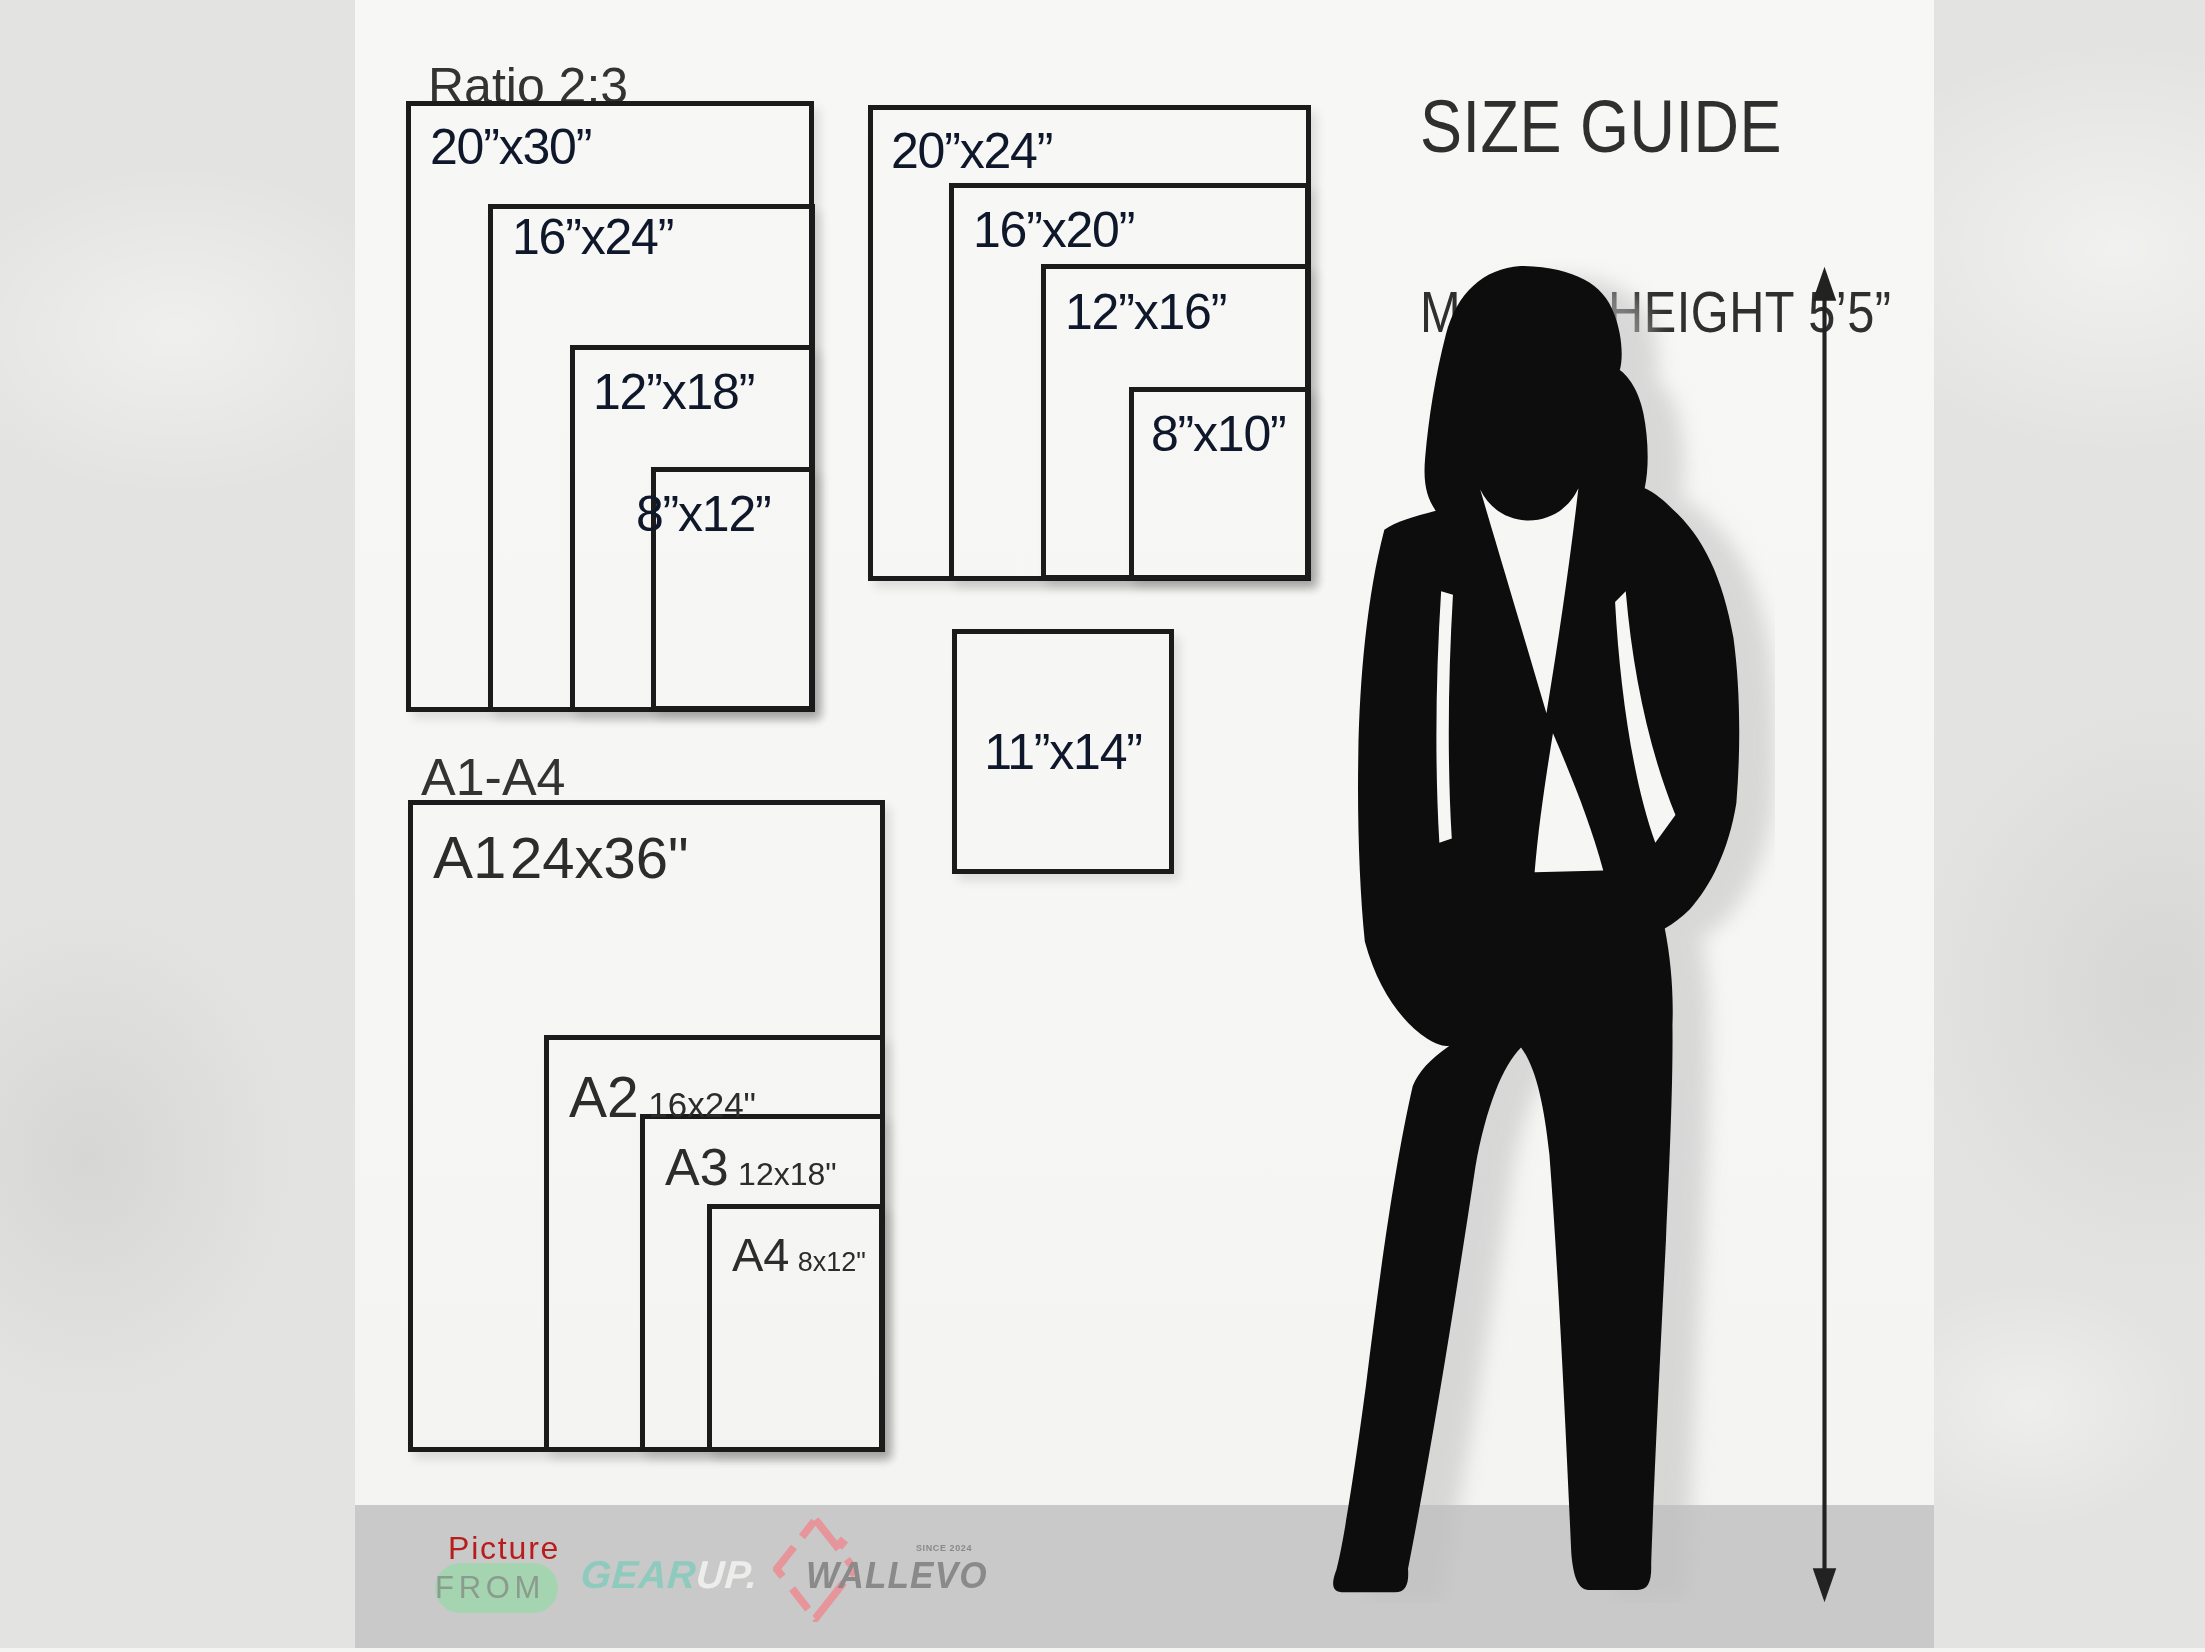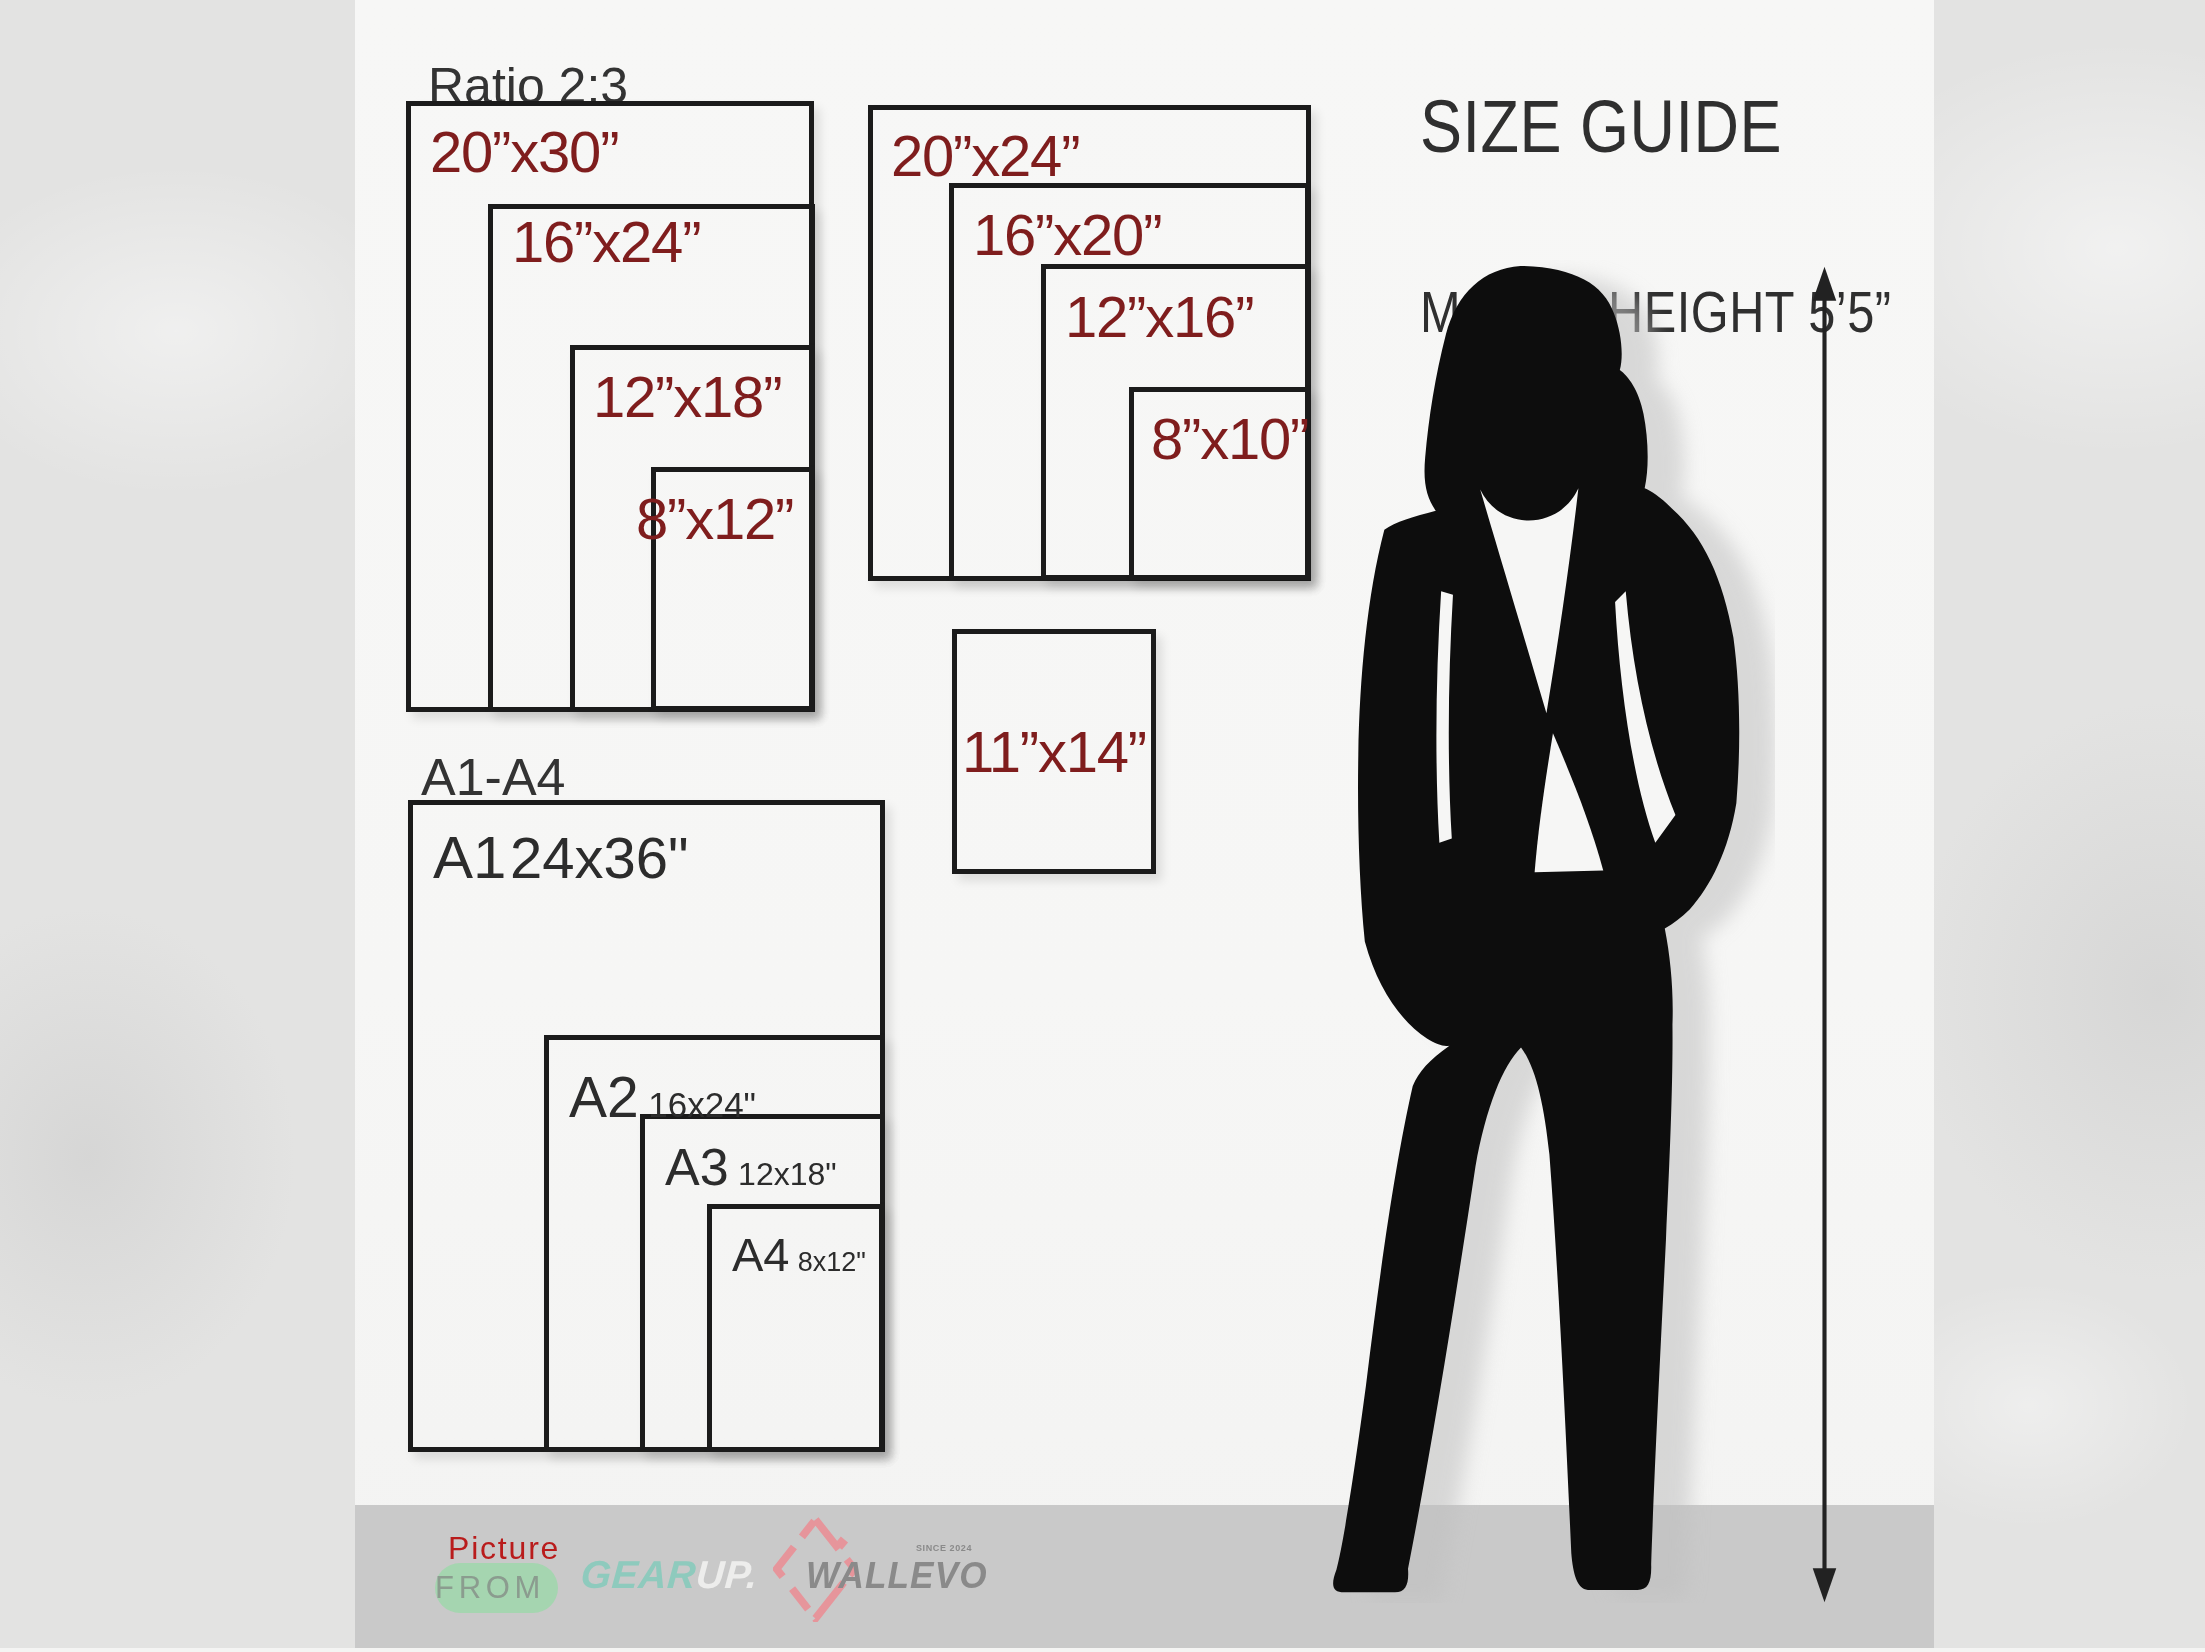--- a/index.html
+++ b/index.html
@@ -14,21 +14,21 @@
       radial-gradient(355px 414px at 98% 60%, rgba(185,185,185,.30), rgba(185,185,185,0) 70%),
       radial-gradient(237px 177px at 92% 85%, rgba(255,255,255,.4), rgba(255,255,255,0) 70%);
   }
   .panel{position:absolute;left:355px;top:0;width:1579px;height:1653px;
     background:linear-gradient(180deg,#f7f7f6 0%,#f6f6f5 60%,#f3f3f2 100%);}
   .strip{position:absolute;left:355px;top:1505px;width:1579px;height:144px;background:#c9c9c9;}
   .bottom-band{position:absolute;left:0;top:1648px;width:2205px;height:4.7px;background:#f4f4f3;}
 
   .szbox{position:absolute;border:5.3px solid #1b1b1b;box-sizing:border-box;
     box-shadow:6px 7px 9.5px rgba(0,0,0,.10);}
-  .szlabel{position:absolute;font-size:58px;color:#7f1d1d;letter-spacing:-1.2px;white-space:nowrap;}
+  .szlabel{position:absolute;font-size:50px;color:#0f172a;letter-spacing:-1.2px;white-space:nowrap;}
   .center-label{display:flex;align-items:center;justify-content:center;}
   .center-label .szlabel{position:static;}
 
   .group-title{position:absolute;font-size:50px;color:#333;white-space:nowrap;}
   .a-name{font-size:inherit;color:#2c2c2c;}
   .a-row{position:absolute;white-space:nowrap;color:#2c2c2c;}
 
   .big-title{position:absolute;left:1420px;top:83px;font-size:75px;color:#2f2f2f;
     transform:scaleX(.84);transform-origin:left top;white-space:nowrap;letter-spacing:0.6px;}
   .model-height{position:absolute;left:1420px;top:278px;font-size:58px;color:#2f2f2f;
@@ -73,21 +73,21 @@
 
   <div class="szbox" style="left:868px;top:105px;width:443px;height:476px;"></div>
   <div class="szbox" style="left:949px;top:183px;width:361px;height:398px;"></div>
   <div class="szbox" style="left:1041px;top:264px;width:270px;height:316px;"></div>
   <div class="szbox" style="left:1129px;top:387px;width:182px;height:193px;"></div>
   <span class="szlabel" style="left:891px;top:122px;">20”x24”</span>
   <span class="szlabel" style="left:973px;top:201px;">16”x20”</span>
   <span class="szlabel" style="left:1065px;top:283px;">12”x16”</span>
   <span class="szlabel" style="left:1151px;top:405px;">8”x10”</span>
 
-  <div class="szbox center-label" style="left:952px;top:629px;width:204px;height:245px;">
+  <div class="szbox center-label" style="left:952px;top:629px;width:222px;height:245px;">
     <span class="szlabel">11”x14”</span>
   </div>
 
   <div class="group-title" style="left:421px;top:747px;font-size:52px;">A1-A4</div>
   <div class="szbox" style="left:408px;top:800px;width:477px;height:652px;"></div>
   <div class="szbox" style="left:544px;top:1035px;width:341px;height:417px;"></div>
   <div class="szbox" style="left:640px;top:1114px;width:245px;height:338px;"></div>
   <div class="szbox" style="left:707px;top:1204px;width:177px;height:248px;"></div>
 
   <div class="a-row" style="left:433px;top:823px;font-size:60px;">

